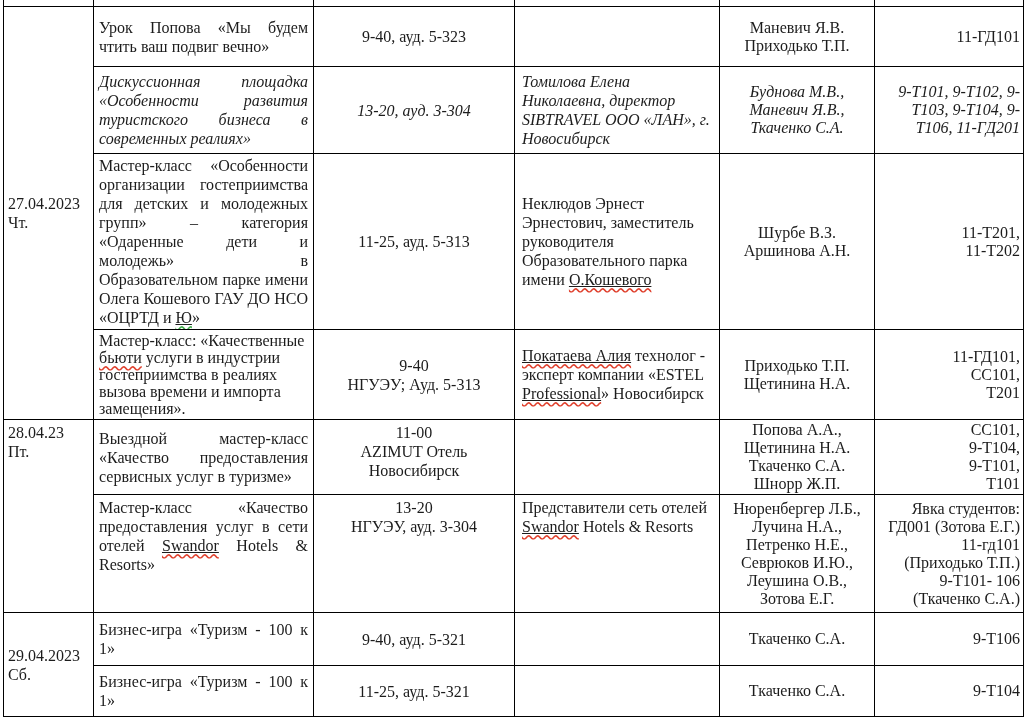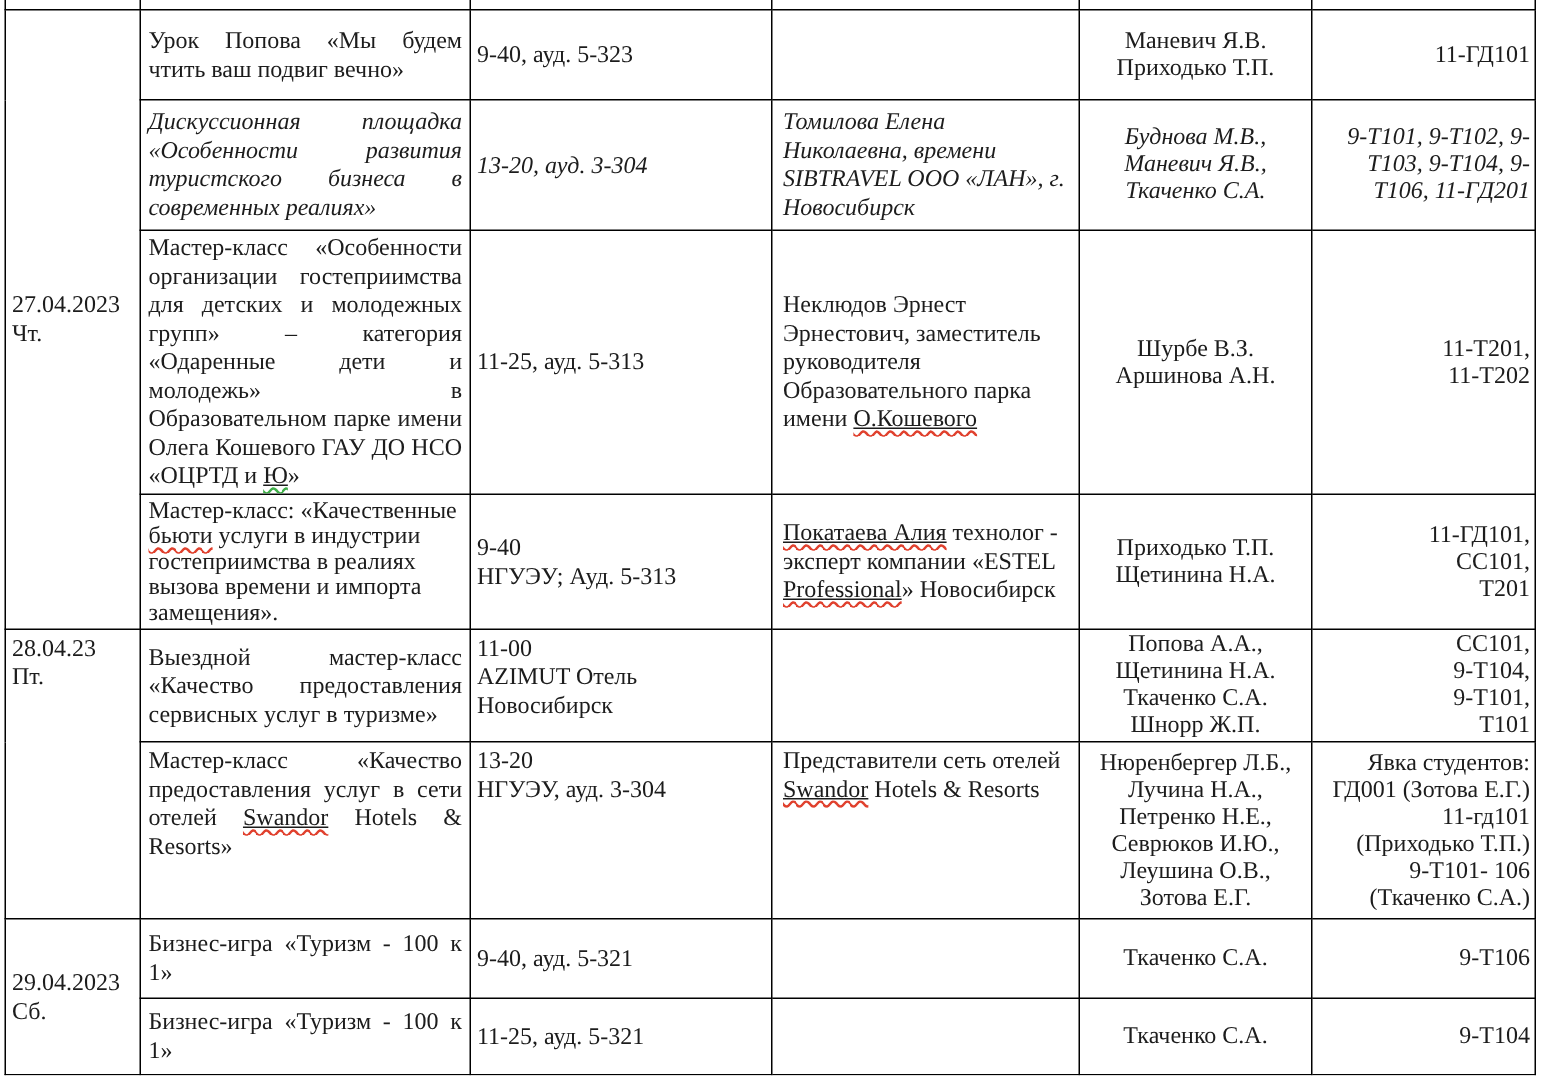--- a/index.html
+++ b/index.html
@@ -26,21 +26,21 @@
   td {
     border: 1px solid #000000;
     vertical-align: middle;
     font-size: 16px;
     line-height: 19px;
     padding: 1px 4px;
     overflow: hidden;
   }
   td.spacer { height: 7px; padding: 0; }
   .col-date  { text-align: left; white-space: pre-line; }
-  .col-time  { white-space: pre-line; }
+  .col-time  { text-align: center; white-space: pre-line; }
   .col-resp  { text-align: center; white-space: pre-line; line-height: 18px; padding: 1px 2px; }
   .col-groups{ text-align: right; white-space: pre-line; line-height: 18px; padding: 1px 3px; }
   .col-event {
     text-align: justify;
     padding: 2px 5px;
   }
   .col-event.align-left { text-align: left; white-space: pre-line; margin-top: 25px; }
   .col-speaker {
     text-align: left;
     white-space: pre-line;
@@ -89,21 +89,21 @@
           <td class="col-time">9-40, ауд. 5-323</td>
           <td class="col-speaker"></td>
           <td class="col-resp">Маневич Я.В.
 Приходько Т.П.</td>
           <td class="col-groups">11-ГД101</td>
         </tr>
         <tr style="height: 87px; font-style: italic;">
           <td class="col-event">Дискуссионная площадка «Особенности развития туристского бизнеса в современных реалиях»</td>
           <td class="col-time">13-20, ауд. 3-304</td>
           <td class="col-speaker">Томилова Елена
-Николаевна, времени
+Николаевна, директор
 SIBTRAVEL ООО «ЛАН», г.
 Новосибирск</td>
           <td class="col-resp">Буднова М.В.,
 Маневич Я.В.,
 Ткаченко С.А.</td>
           <td class="col-groups">9-Т101, 9-Т102, 9-Т103, 9-Т104, 9-Т106, 11-ГД201</td>
         </tr>
         <tr style="height: 176px;">
           <td class="col-event">Мастер-класс «Особенности организации гостеприимства для детских и молодежных групп» – категория «Одаренные дети и молодежь» в Образовательном парке имени Олега Кошевого ГАУ ДО НСО «ОЦРТД и <span class="seg-u"><span class="seg-wg">Ю</span></span>»</td>
           <td class="col-time">11-25, ауд. 5-313</td>

